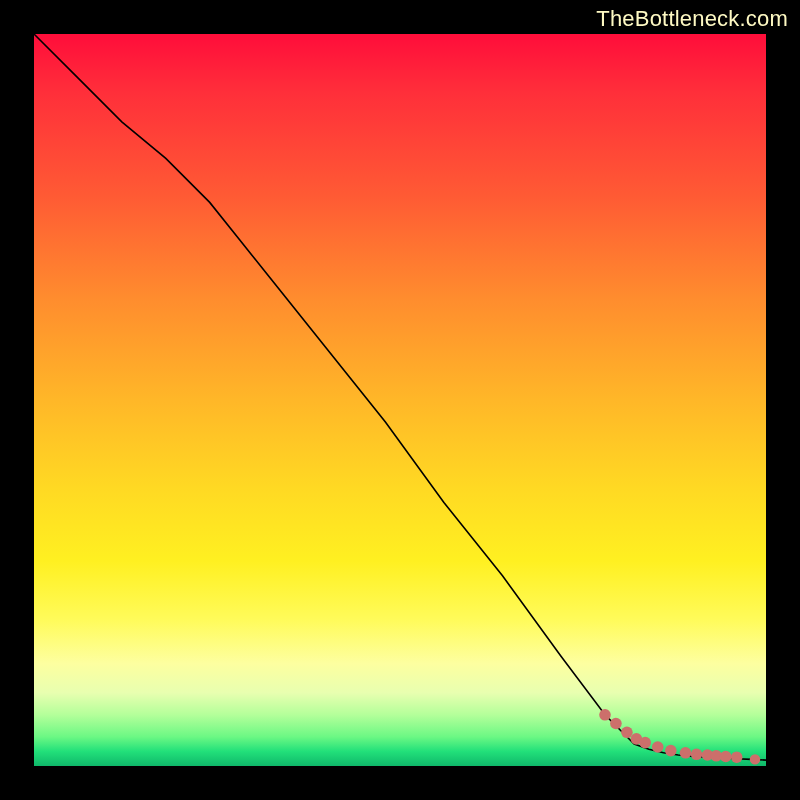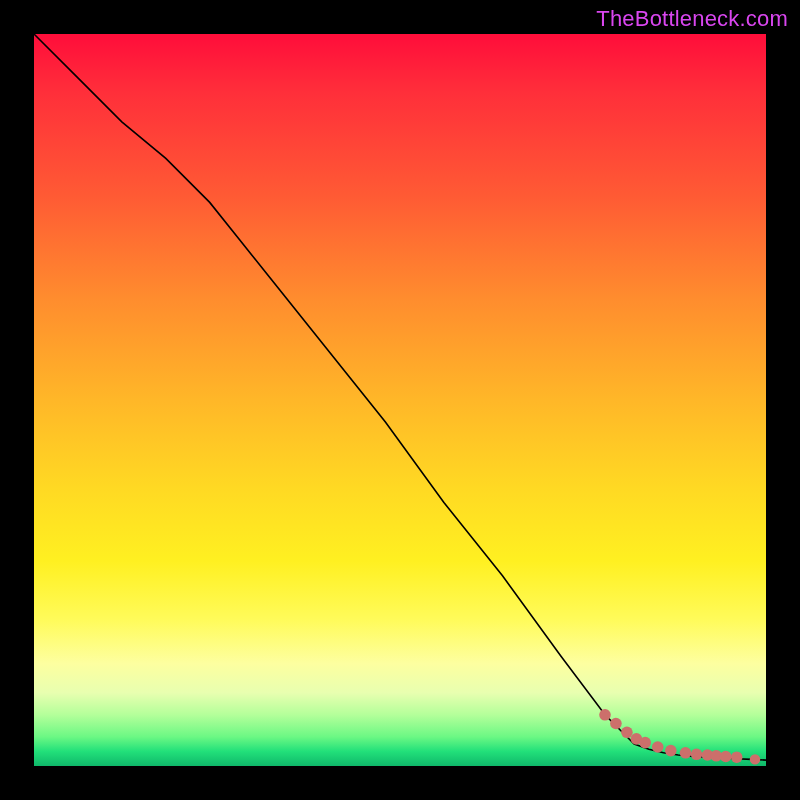--- a/index.html
+++ b/index.html
@@ -39,21 +39,21 @@
       #b4ff9a 93%,
       #6cf884 96%,
       #22e07a 98%,
       #0fb86a 100%
     );
   }
   .watermark {
     position: absolute;
     top: 6px;
     right: 12px;
-    color: #d946ef;
+    color: #fef9c3;
     font-size: 22px;
     letter-spacing: 0.2px;
     font-weight: 500;
     user-select: none;
   }
   svg.curve {
     position: absolute;
     left: 0;
     top: 0;
     width: 732px;

